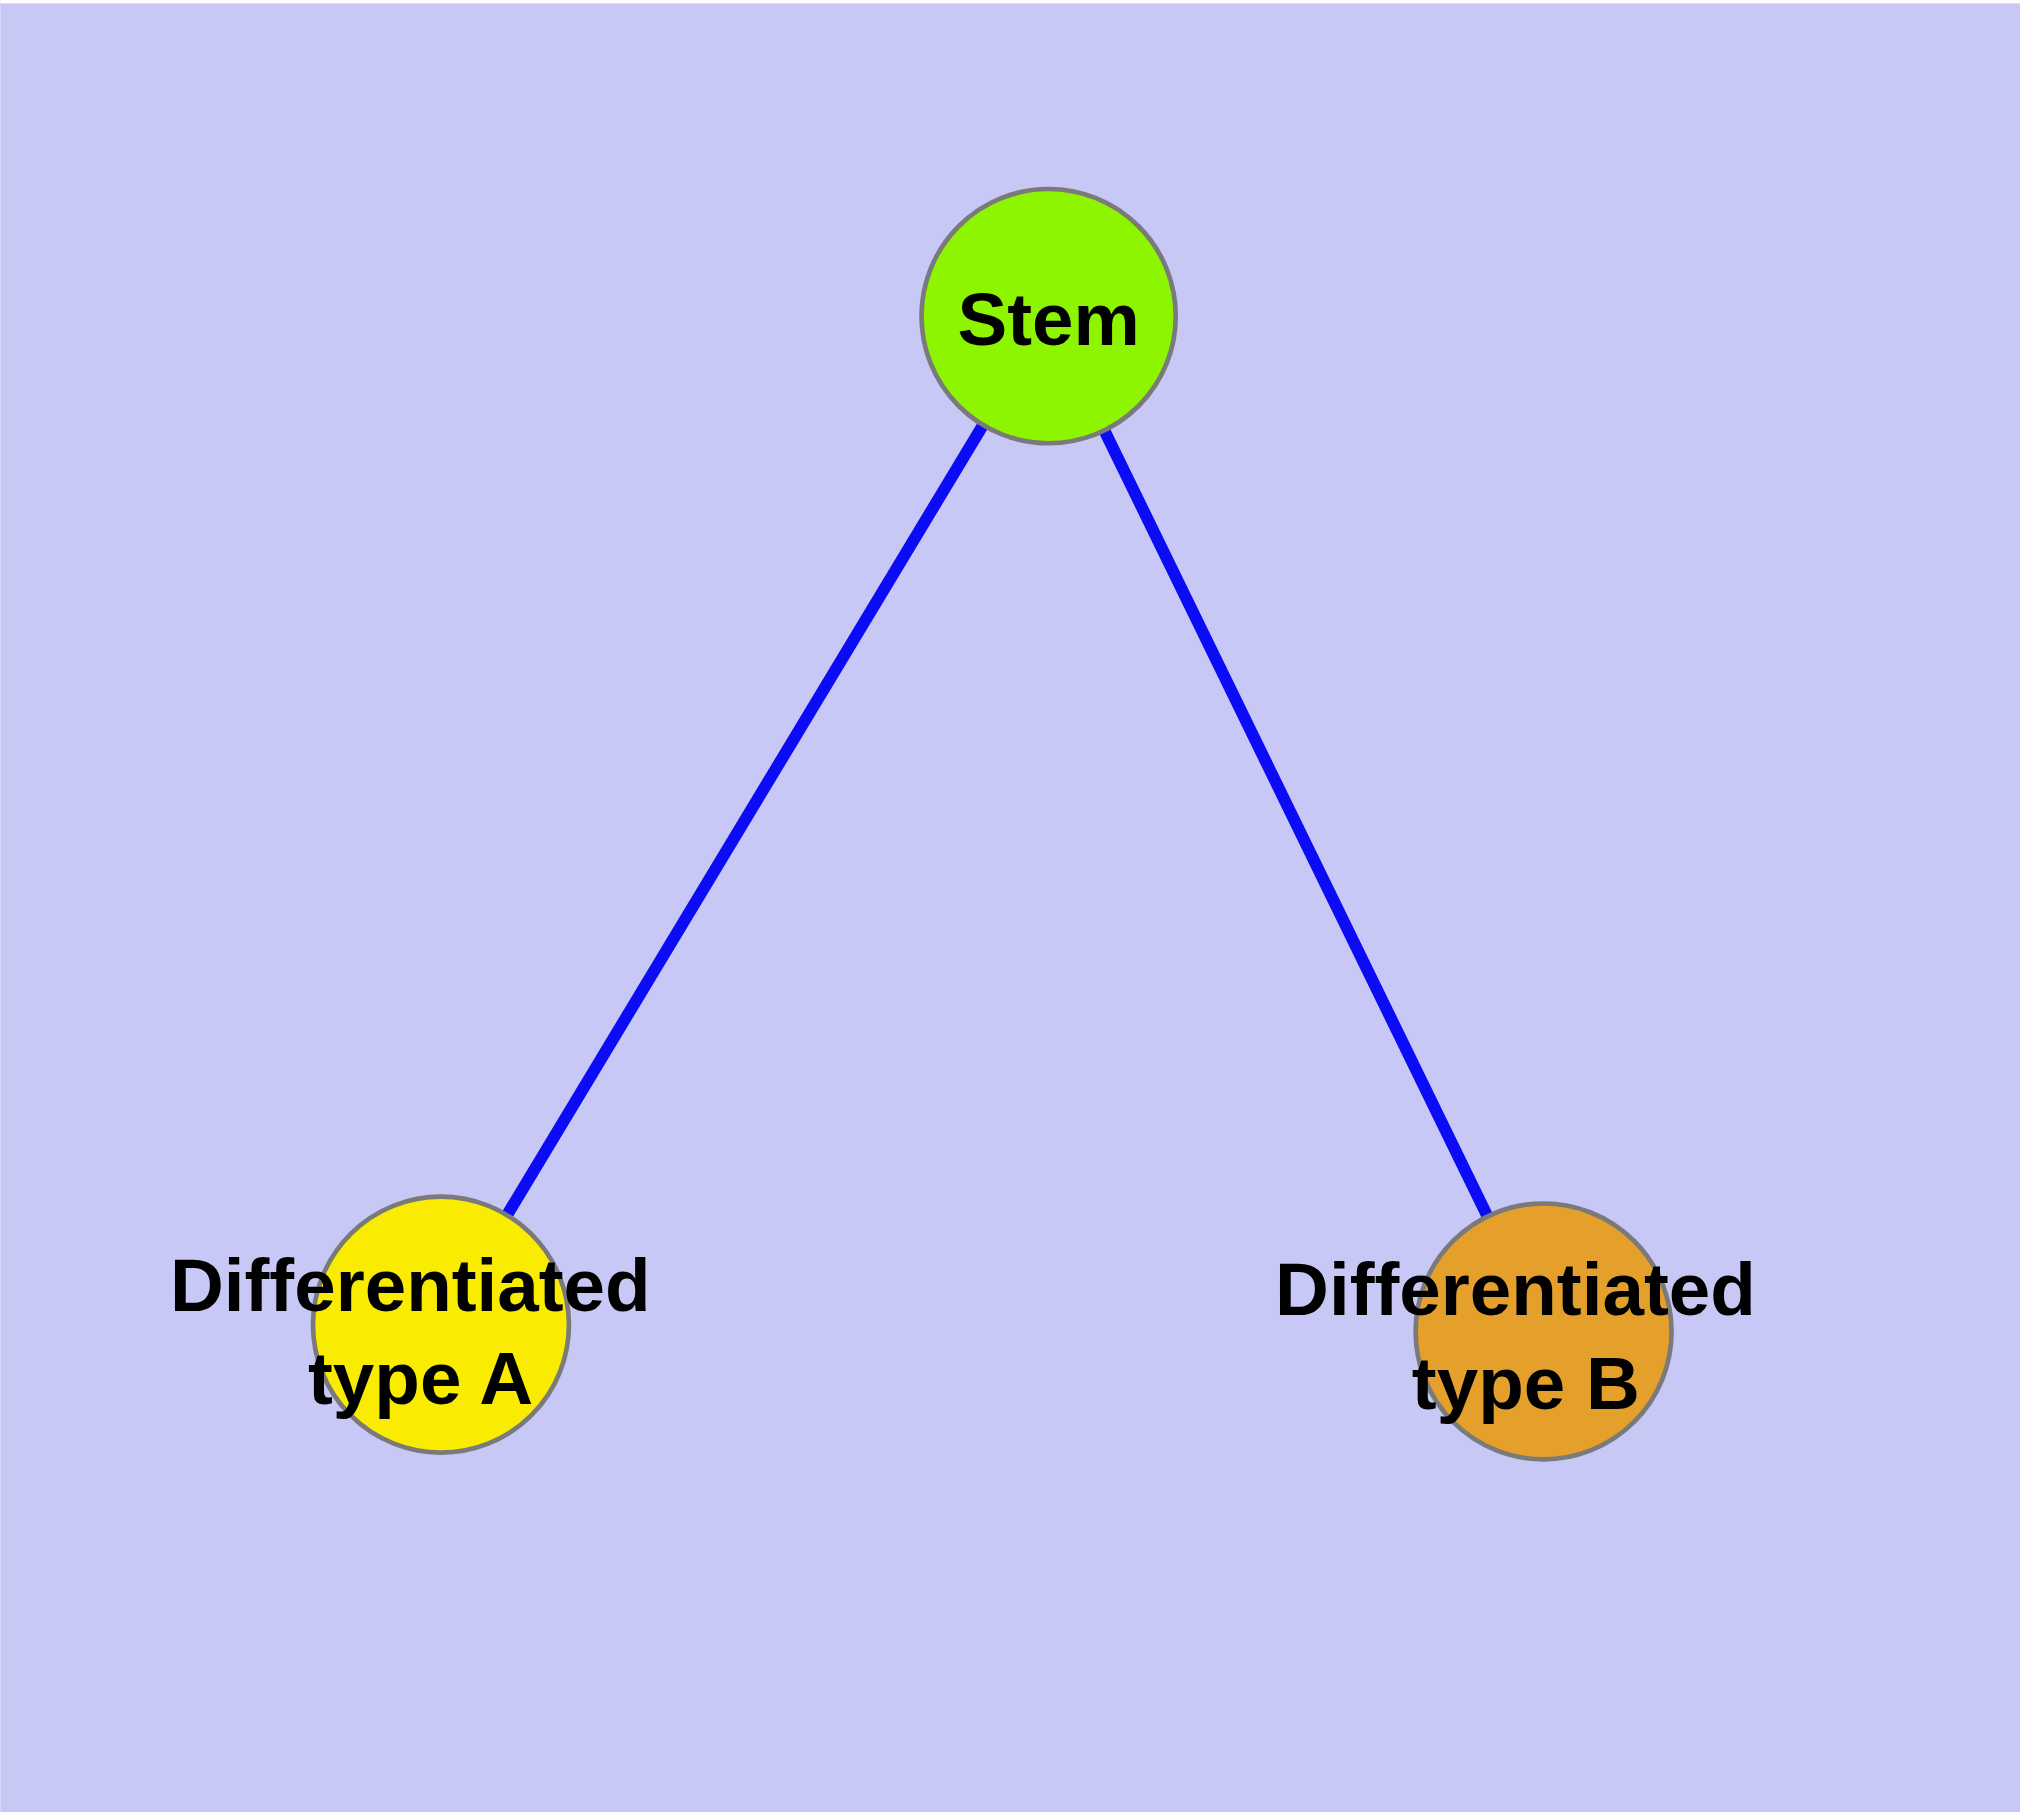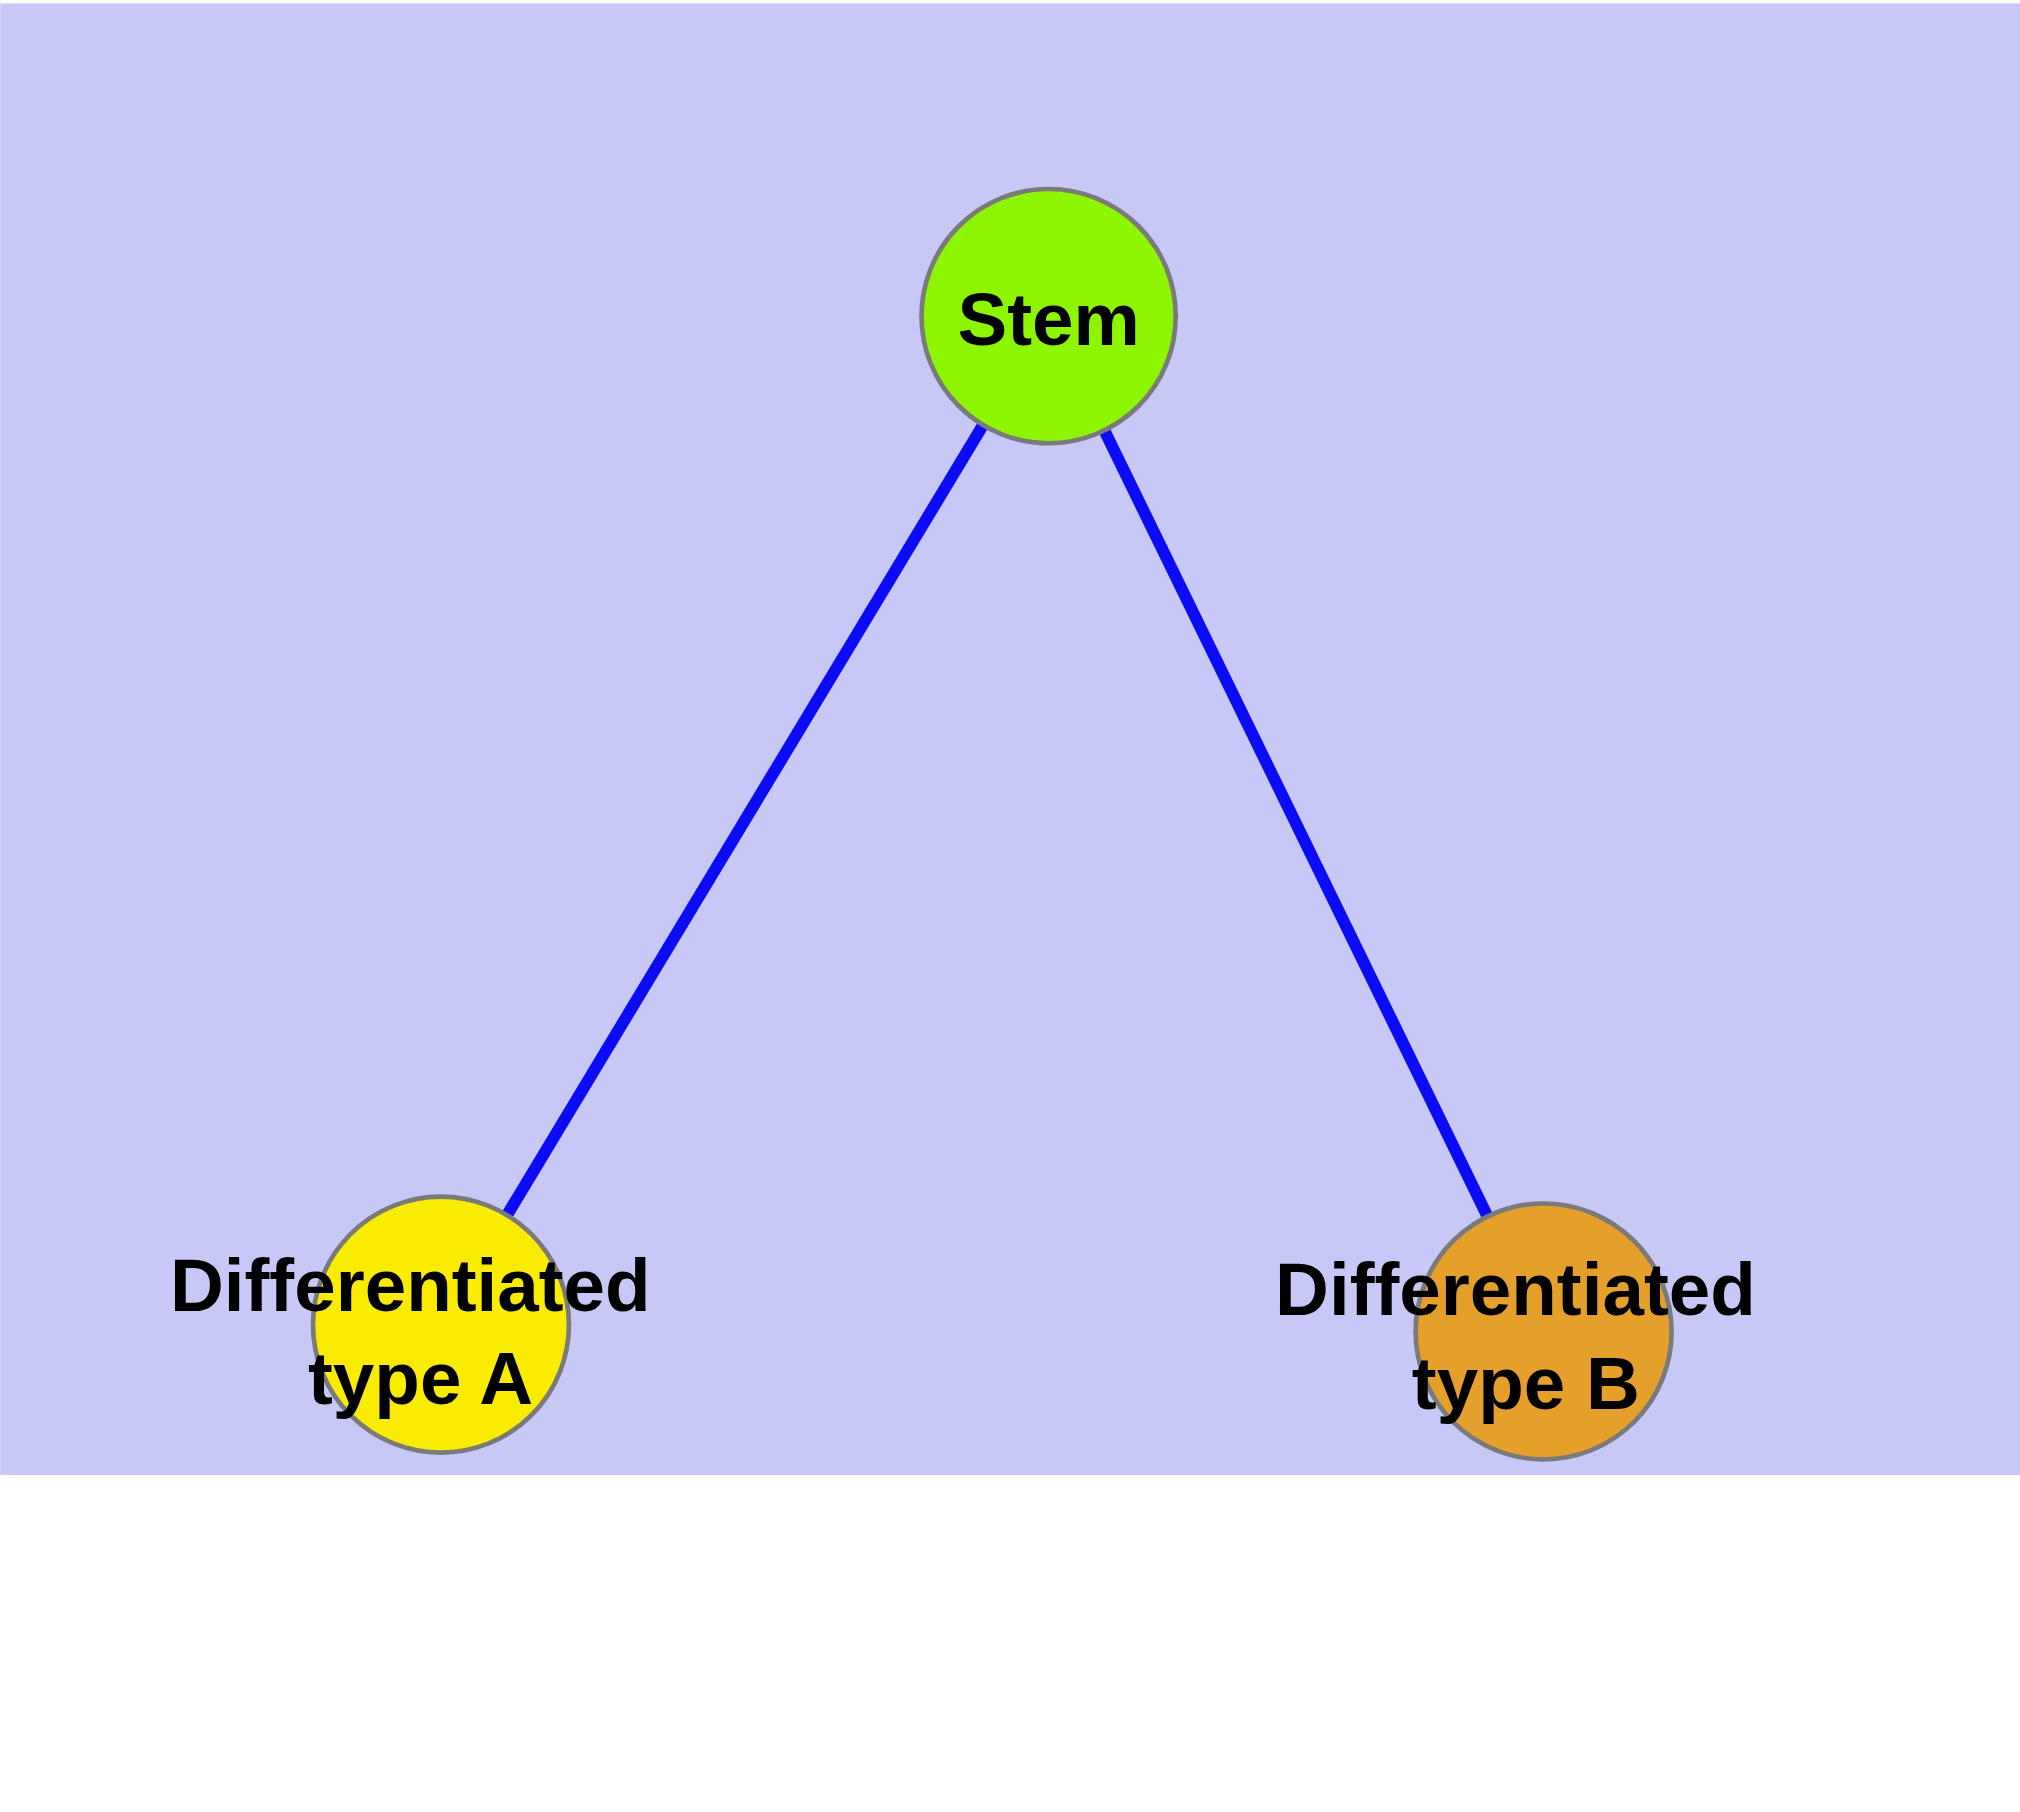--- a/index.html
+++ b/index.html
@@ -3,21 +3,21 @@
 <meta charset="utf-8">
 <style>
   html, body {
     margin: 0;
     padding: 0;
     background: #ffffff;
   }
   .stage {
     position: relative;
     width: 2021px;
-    height: 1475px;
+    height: 1812px;
     overflow: hidden;
   }
   svg {
     display: block;
   }
   .node-label {
     font-family: "Liberation Sans", "DejaVu Sans", sans-serif;
     font-weight: bold;
     font-size: 88px;
   }

